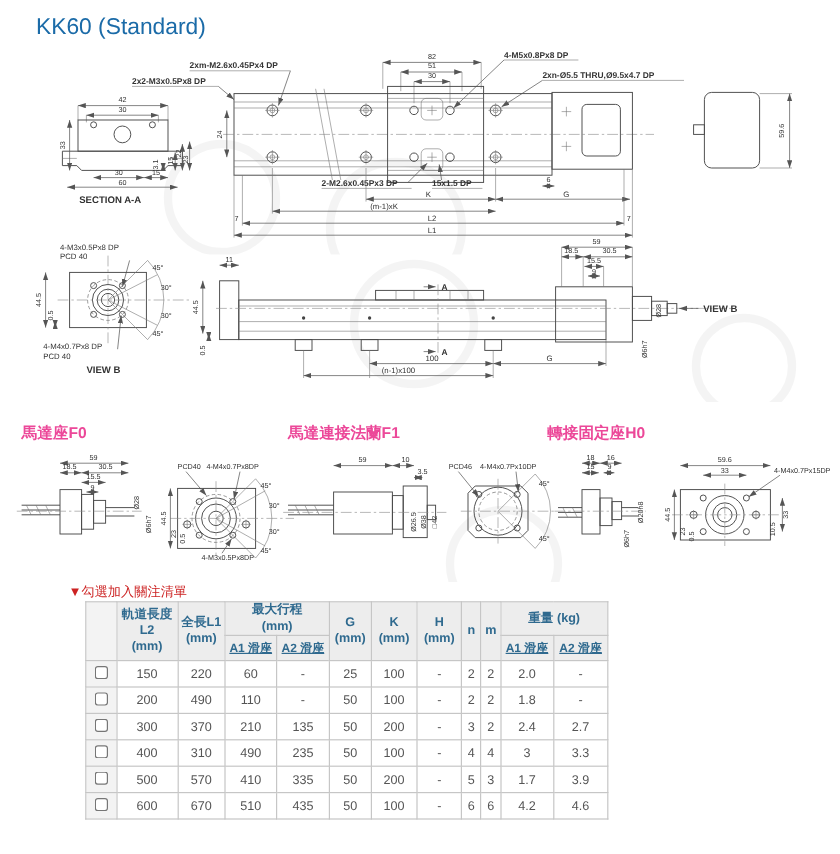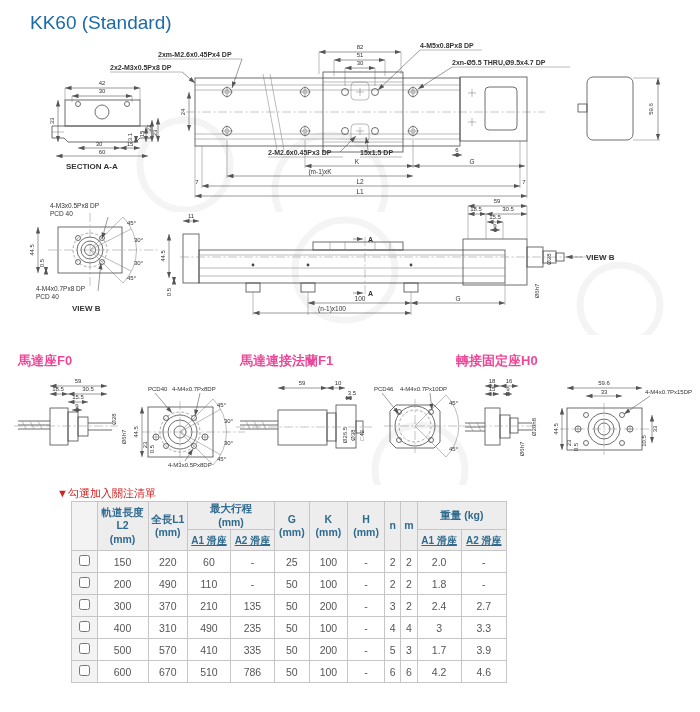--- a/index.html
+++ b/index.html
@@ -572,21 +572,21 @@
         <td>5</td>
         <td>3</td>
         <td>1.7</td>
         <td>3.9</td>
       </tr>
       <tr>
         <td class="cb"><input type="checkbox" style=""></td>
         <td>600</td>
         <td>670</td>
         <td>510</td>
-        <td>786</td>
+        <td>435</td>
         <td>50</td>
         <td>100</td>
         <td>-</td>
         <td>6</td>
         <td>6</td>
         <td>4.2</td>
         <td>4.6</td>
       </tr>
     </tbody>
 </table>

